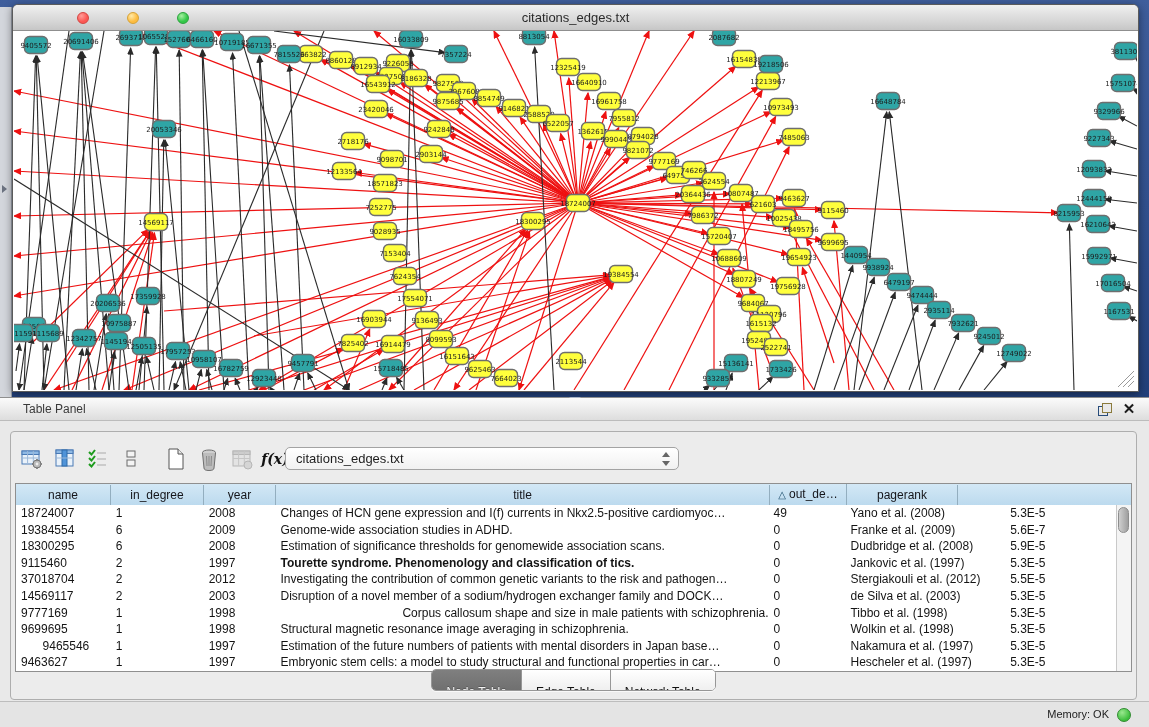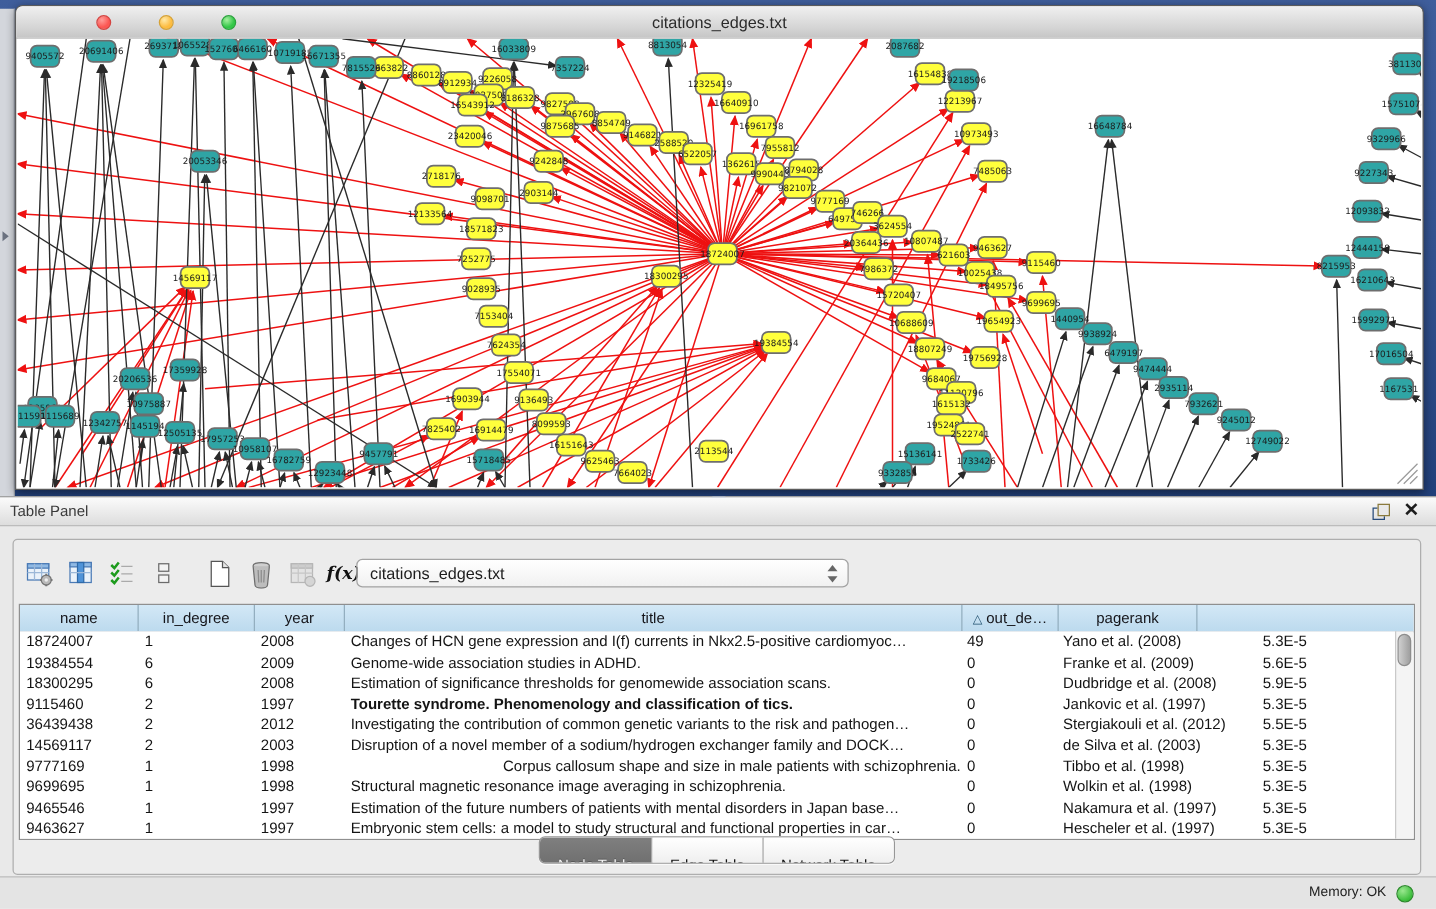--- a/index.html
+++ b/index.html
@@ -20,21 +20,21 @@
   .tl-yellow{left:114px;background:radial-gradient(circle at 35% 30%,#ffe9a8,#fdbc40 60%);border:1px solid #d6a236;}
   .tl-green{left:164px;background:radial-gradient(circle at 35% 30%,#a6f0a0,#33c748 60%);border:1px solid #2aa33c;}
   .win-title{position:absolute;left:0;right:0;top:0;height:25px;line-height:25px;text-align:center;
     font-size:13px;color:#2b2b2b;}
   .net-canvas{position:absolute;left:1px;top:26px;width:1123px;height:359px;background:#ffffff;overflow:hidden;}
   .net-canvas svg{display:block;}
   
   .table-panel{position:absolute;left:0;top:397px;width:1149px;height:330px;background:#e9e9e9;border-top:1px solid #8f8f8f;}
   .tp-header{position:absolute;left:0;top:0;right:0;height:22px;background:linear-gradient(180deg,#fbfbfb,#dddddd);
     border-bottom:1px solid #bcbcbc;}
-  .tp-title{position:absolute;left:8px;top:0;height:22px;line-height:22px;font-size:12px;color:#3a3a3a;}
+  .tp-title{position:absolute;left:23px;top:0;height:22px;line-height:22px;font-size:12px;color:#3a3a3a;}
   .tp-float{position:absolute;right:38px;top:5px;width:13px;height:13px;}
   .tp-float .sq1{position:absolute;left:0;top:3px;width:8px;height:8px;border:1px solid #274b7a;background:transparent;}
   .tp-float .sq2{position:absolute;left:4px;top:0;width:8px;height:8px;border:1px solid #8a7a3c;background:#e9e9e9;}
   .tp-close{position:absolute;right:12px;top:2px;width:16px;height:18px;font-size:15px;font-weight:bold;color:#1c1c1c;
     line-height:18px;text-align:center;cursor:default;}
   .tp-inner{position:absolute;left:10px;top:33px;width:1127px;height:269px;background:#ececec;
     border:1px solid #aeaeae;border-radius:4px;box-sizing:border-box;}
   
   .toolbar{position:absolute;left:8px;top:12px;height:30px;display:flex;align-items:center;}
   .tbtn{width:26px;height:26px;margin-right:7px;display:flex;align-items:center;justify-content:center;}
@@ -44,21 +44,21 @@
     background:linear-gradient(180deg,#ffffff,#f1f1f1);box-sizing:border-box;}
   .combo-text{position:absolute;left:10px;top:0;height:21px;line-height:21px;font-size:13px;color:#1d1d1d;}
   .combo-arrows{position:absolute;right:8px;top:3px;width:9px;height:16px;}
   .combo-arrows .up{position:absolute;left:1px;top:1px;width:0;height:0;border-left:4px solid transparent;
     border-right:4px solid transparent;border-bottom:5px solid #666;}
   .combo-arrows .dn{position:absolute;left:1px;bottom:1px;width:0;height:0;border-left:4px solid transparent;
     border-right:4px solid transparent;border-top:5px solid #666;}
   
   .dtable{position:absolute;left:4px;top:51px;width:1117px;height:189px;background:#fff;border:1px solid #8f8f8f;
     box-sizing:border-box;overflow:hidden;}
-  .thead{display:flex;height:21px;background:linear-gradient(180deg,#d3e8f6,#bcdaee);border-bottom:1px solid #7f98a8;}
+  .thead{display:flex;height:21px;background:linear-gradient(180deg,#d3e8f6,#bcdaee);border-bottom:1px solid #7f98a8;align-items:center;}
   .th{box-sizing:border-box;border-right:1px solid #93aebf;font-size:12px;color:#15151a;text-align:center;
     line-height:20px;white-space:nowrap;overflow:hidden;}
   .th .sort-tri{font-size:10px;margin-right:3px;color:#20506e;}
   .tbody{position:absolute;left:0;top:21px;right:15px;bottom:0;}
   .tr{display:flex;height:16.6px;background:#fff;}
   .td{box-sizing:border-box;padding-left:5px;font-size:12px;color:#141414;line-height:16.6px;
     white-space:nowrap;overflow:hidden;}
   .vscroll{position:absolute;right:0;top:21px;bottom:0;width:15px;background:#f4f4f4;border-left:1px solid #c9c9c9;box-sizing:border-box;}
   .vthumb{position:absolute;left:1px;top:2px;width:11px;height:26px;border-radius:6px;
     background:linear-gradient(90deg,#cfcfcf,#9f9f9f);border:1px solid #8d8d8d;box-sizing:border-box;}
@@ -916,42 +916,42 @@
             <div class="td" style="width: 160px;">Yano et al. (2008)</div>
             <div class="td" style="width: 111px;">5.3E-5</div>
           </div>
           <div class="tr">
             <div class="td" style="width: 95px;">19384554</div>
             <div class="td" style="width: 93px;">6</div>
             <div class="td" style="width: 72px;">2009</div>
             <div class="td" style="width: 494px;">Genome-wide association studies in ADHD.</div>
             <div class="td" style="width: 77px;">0</div>
             <div class="td" style="width: 160px;">Franke et al. (2009)</div>
-            <div class="td" style="width: 111px;">5.6E-5</div>
+            <div class="td" style="width: 111px;">5.6E-7</div>
           </div>
           <div class="tr">
             <div class="td" style="width: 95px;">18300295</div>
             <div class="td" style="width: 93px;">6</div>
             <div class="td" style="width: 72px;">2008</div>
             <div class="td" style="width: 494px;">Estimation of significance thresholds for genomewide association scans.</div>
             <div class="td" style="width: 77px;">0</div>
             <div class="td" style="width: 160px;">Dudbridge et al. (2008)</div>
             <div class="td" style="width: 111px;">5.9E-5</div>
           </div>
           <div class="tr">
             <div class="td" style="width: 95px;">9115460</div>
             <div class="td" style="width: 93px;">2</div>
             <div class="td" style="width: 72px;">1997</div>
             <div class="td" style="width: 494px; font-weight: bold;">Tourette syndrome. Phenomenology and classification of tics.</div>
             <div class="td" style="width: 77px;">0</div>
             <div class="td" style="width: 160px;">Jankovic et al. (1997)</div>
             <div class="td" style="width: 111px;">5.3E-5</div>
           </div>
           <div class="tr">
-            <div class="td" style="width: 95px;">36439438</div>
+            <div class="td" style="width: 95px;">37018704</div>
             <div class="td" style="width: 93px;">2</div>
             <div class="td" style="width: 72px;">2012</div>
             <div class="td" style="width: 494px;">Investigating the contribution of common genetic variants to the risk and pathogen…</div>
             <div class="td" style="width: 77px;">0</div>
             <div class="td" style="width: 160px;">Stergiakouli et al. (2012)</div>
             <div class="td" style="width: 111px;">5.5E-5</div>
           </div>
           <div class="tr">
             <div class="td" style="width: 95px;">14569117</div>
             <div class="td" style="width: 93px;">2</div>
@@ -973,21 +973,21 @@
           <div class="tr">
             <div class="td" style="width: 95px;">9699695</div>
             <div class="td" style="width: 93px;">1</div>
             <div class="td" style="width: 72px;">1998</div>
             <div class="td" style="width: 494px;">Structural magnetic resonance image averaging in schizophrenia.</div>
             <div class="td" style="width: 77px;">0</div>
             <div class="td" style="width: 160px;">Wolkin et al. (1998)</div>
             <div class="td" style="width: 111px;">5.3E-5</div>
           </div>
           <div class="tr">
-            <div class="td" style="width: 95px;">9465546</div>
+            <div class="td" style="width: 95px; text-align: center;">9465546</div>
             <div class="td" style="width: 93px;">1</div>
             <div class="td" style="width: 72px;">1997</div>
             <div class="td" style="width: 494px;">Estimation of the future numbers of patients with mental disorders in Japan base…</div>
             <div class="td" style="width: 77px;">0</div>
             <div class="td" style="width: 160px;">Nakamura et al. (1997)</div>
             <div class="td" style="width: 111px;">5.3E-5</div>
           </div>
           <div class="tr">
             <div class="td" style="width: 95px;">9463627</div>
             <div class="td" style="width: 93px;">1</div>

